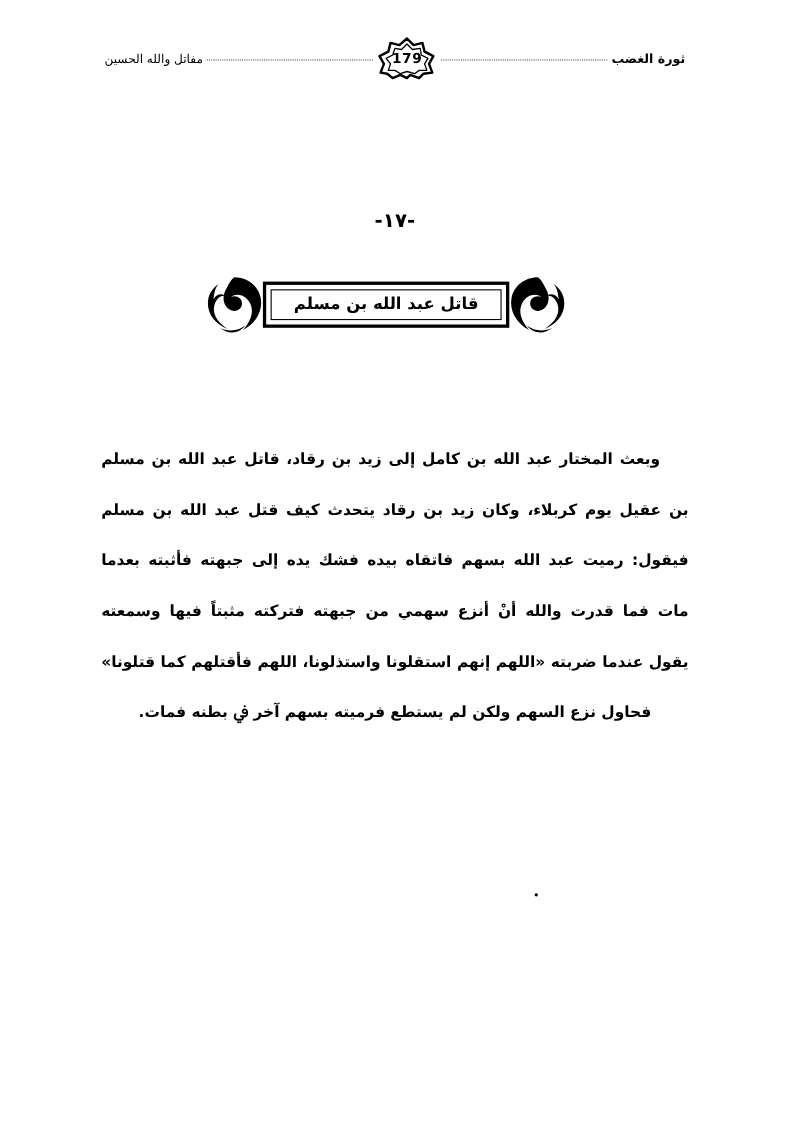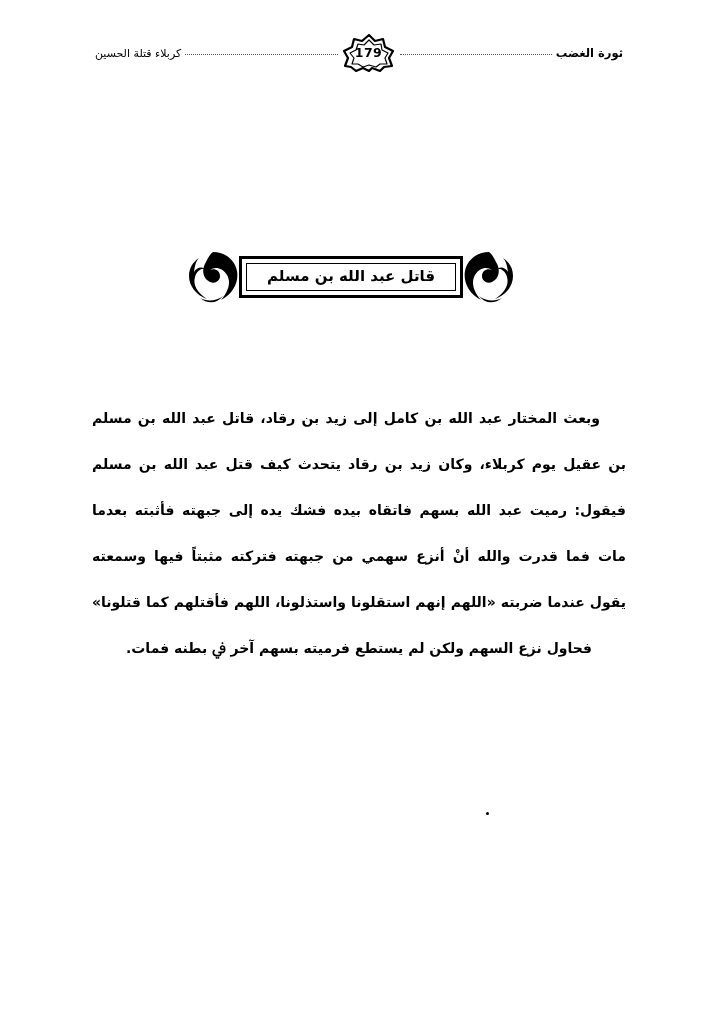--- a/index.html
+++ b/index.html
@@ -185,23 +185,24 @@
     <span class="page-badge">
       <svg viewBox="0 0 54 40">
         <polygon points="27,2 33,8 41,6 43,14 51,18 47,25 50,33 42,34 38,38 30,35 27,38 21,35 14,38 9,34 3,33 6,25 2,18 10,14 12,6 20,8" fill="#ffffff" stroke="#000000" stroke-width="2.2" stroke-linejoin="round"></polygon>
         <polygon points="27,7 32,12 39,11 40,17 46,20 43,25 45,31 38,31 34,34 27,32 21,34 16,31 10,31 12,25 8,20 14,17 16,11 22,12" fill="#ffffff" stroke="#000000" stroke-width="1.2" stroke-linejoin="round"></polygon>
       </svg>
       <span class="num">179</span>
     </span>
 
     <span class="dots"></span>
 
-    <span class="header-side header-left">كربلاء قتلة الحسين</span>
+    <span class="header-side header-left">مفاتل والله الحسين</span>
   </div>
 
+  <div class="section-number">-١٧-</div>
 
   <div class="plaque">
     <div class="plaque-inner">
 
       <svg class="orn right" viewBox="0 0 62 62">
         <g fill="#000000">
           <path d="M30 6 C18 6 8 14 6 25 C4 36 10 48 22 54 C14 45 12 36 16 29 C20 22 28 20 33 24 C28 22 23 25 23 30 C23 35 28 38 33 36 C40 33 42 24 37 16 C35 12 33 8 30 6 Z"></path>
           <path d="M44 12 C50 16 54 22 54 30 C54 40 47 49 36 53 C47 46 50 38 48 31 C46 24 40 21 36 24 C41 20 46 21 49 26 C48 19 47 15 44 12 Z"></path>
           <circle cx="27" cy="30" r="3.2"></circle>
           <path d="M20 50 C26 55 36 56 43 52 C36 58 26 58 20 50 Z"></path>

